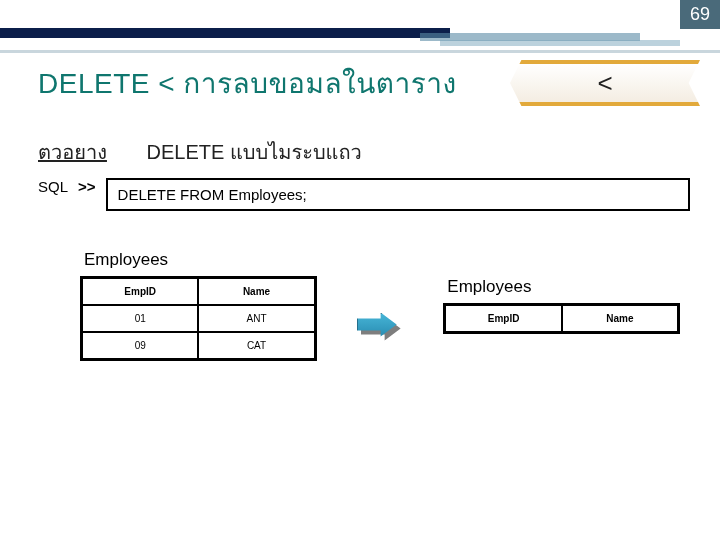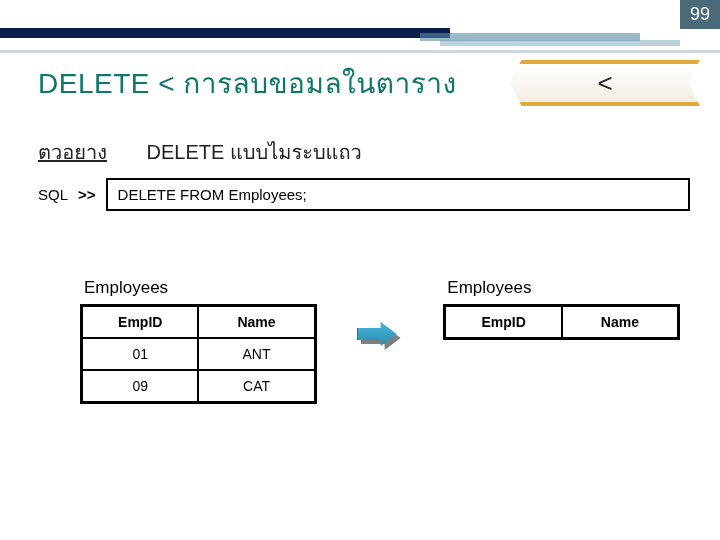--- a/index.html
+++ b/index.html
@@ -72,54 +72,53 @@
     font-size: 20px;
     color:#222;
   }
   .sub-row .underline { text-decoration: underline; margin-right: 34px; }
   .sql-row {
     position:absolute;
     top: 178px;
     left: 38px;
     right: 30px;
     display:flex;
-    align-items:center;
+    align-items:flex-start;
     gap: 10px;
     font-size: 15px;
   }
   .sql-row .lbl { font-weight: normal; }
   .sql-row .arrows { font-weight: bold; }
   .sql-box {
     flex:1;
     border: 2px solid #000;
     padding: 6px 10px;
     font-size: 15px;
     background:#fff;
   }
   .tables-area {
     position:absolute;
     top: 250px;
     left: 80px;
     right: 40px;
     display:flex;
-    align-items:flex-start;
+    align-items:center;
     gap: 40px;
-    margin-top: 28px;
   }
   .tbl-wrap { }
   .tbl-title { font-size: 17px; margin-bottom: 6px; margin-left: 4px; }
   table {
     border-collapse: collapse;
     border: 3px solid #000;
   }
   th, td {
     border: 2px solid #000;
     padding: 7px 0;
     text-align: center;
-    font-size: 14px;
+    font-size: 10px;
     width: 120px;
     background:#fff;
   }
   th { font-weight: bold; }
   .arrow-block {
     margin-top: 44px;
     position: relative;
     width: 48px;
     height: 30px;
   }
@@ -128,21 +127,21 @@
     width: 40px;
     height: 24px;
     clip-path: polygon(0 25%, 60% 25%, 60% 0, 100% 50%, 60% 100%, 60% 75%, 0 75%);
   }
   .arrow-shadow { top:4px; left:4px; background:#7e7e7e; }
   .arrow-main { top:0; left:0; background: linear-gradient(#46b4d6, #2a8eb3); border:1px solid #246f8c; }
 </style>
 </head>
 <body>
 
-<div class="page-number">99</div>
+<div class="page-number">69</div>
 
 <div class="top-stripes">
   <div class="stripe-a"></div>
   <div class="stripe-b"></div>
   <div class="stripe-c"></div>
   <div class="stripe-d"></div>
 </div>
 
 <div class="title-row">
   <div class="title">DELETE  &lt; การลบขอมลในตาราง</div>

